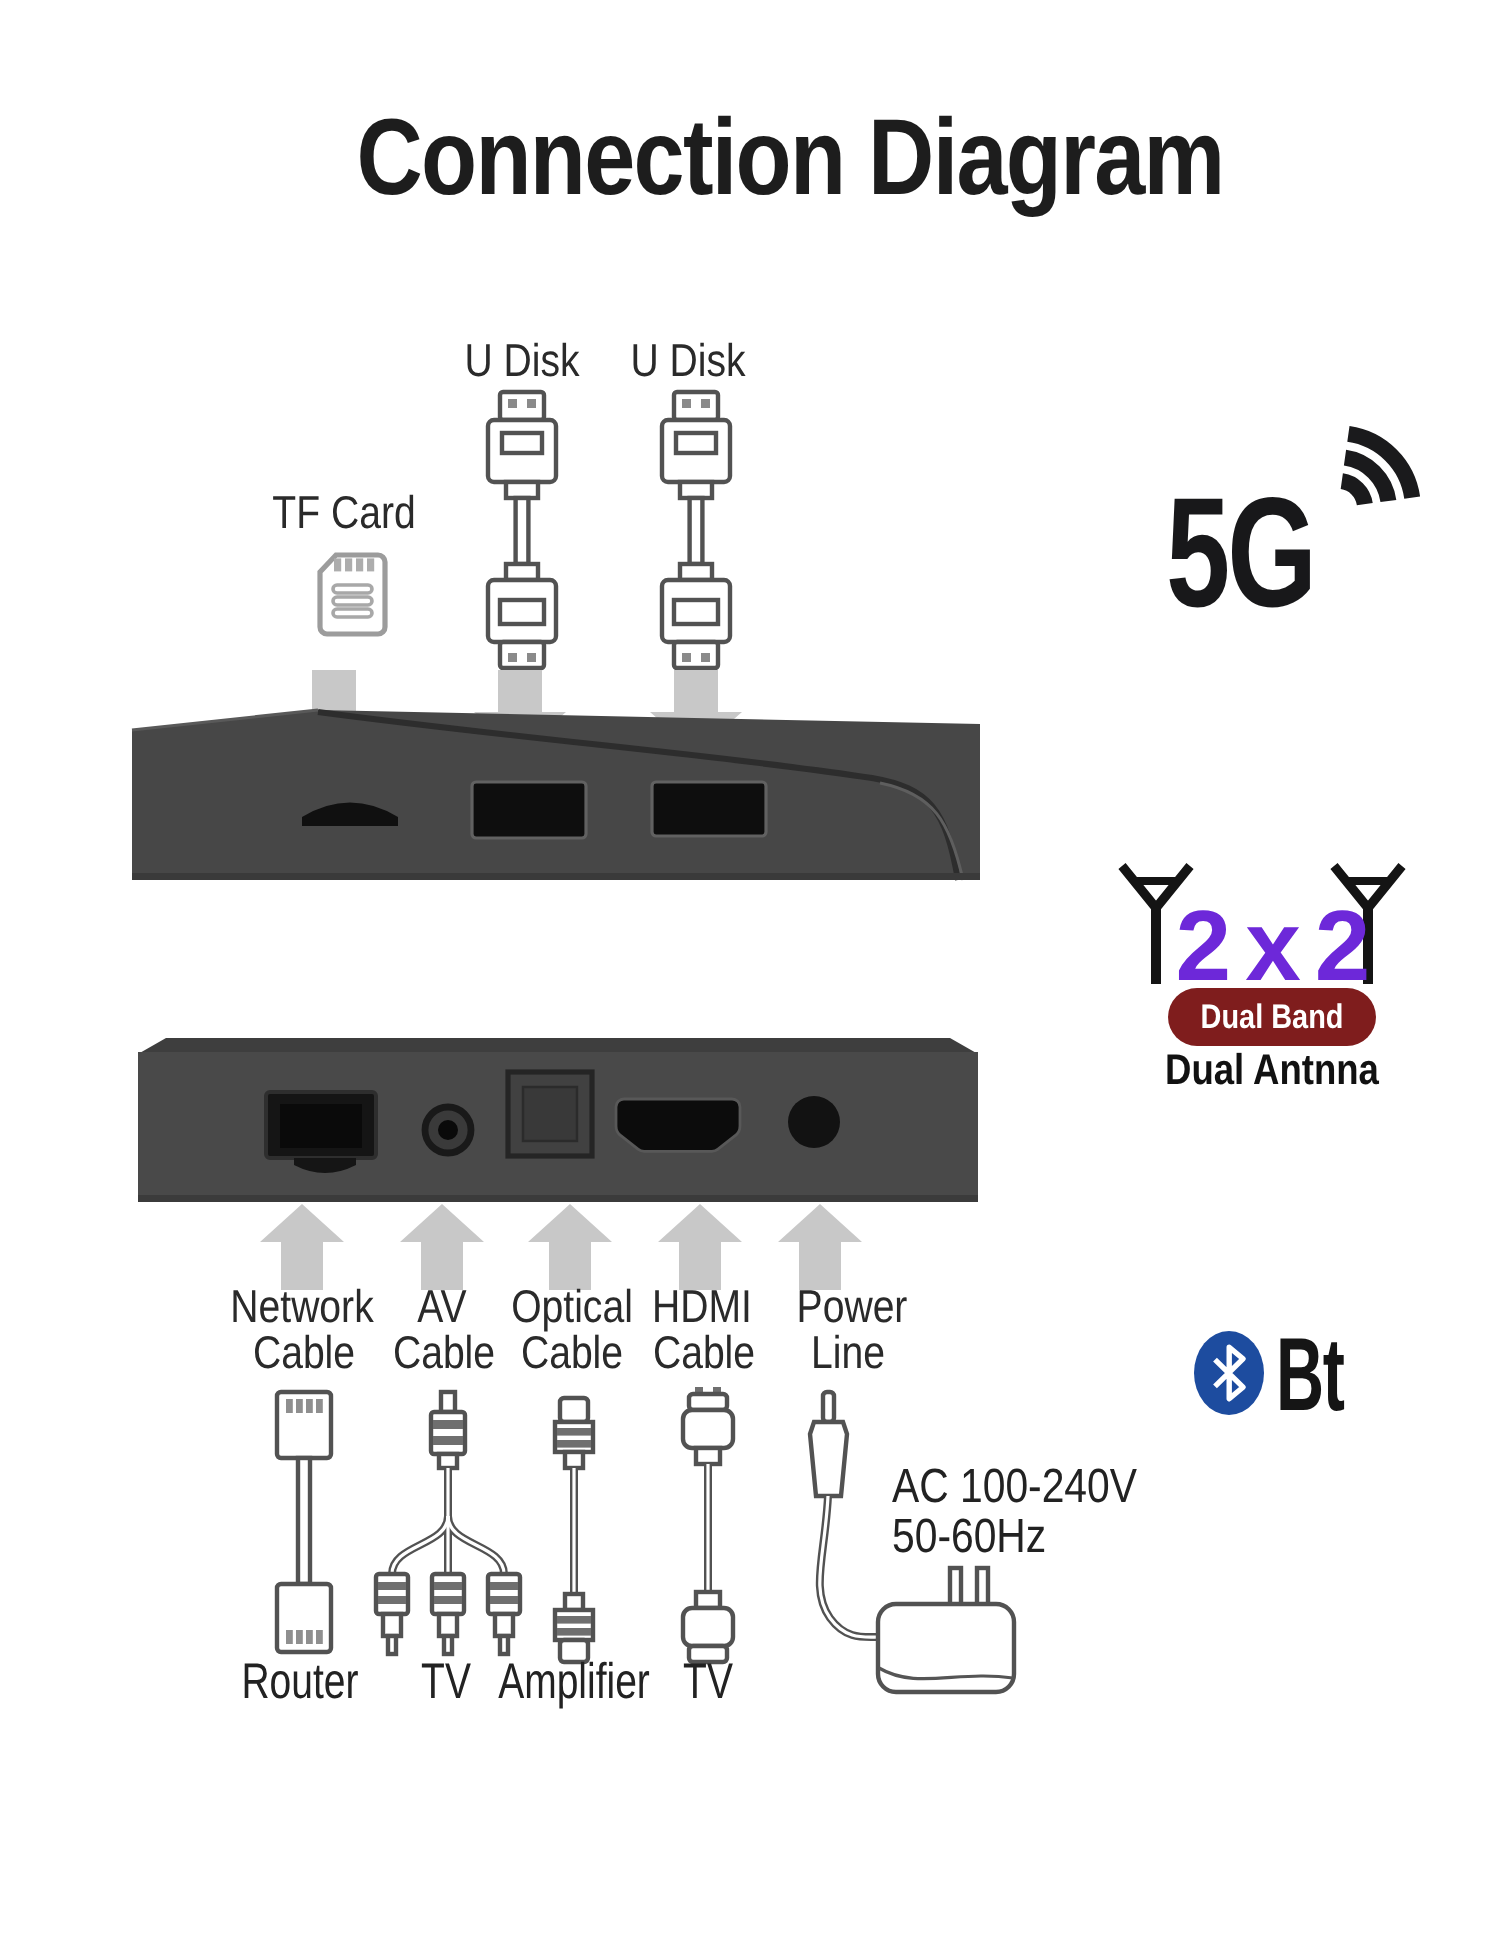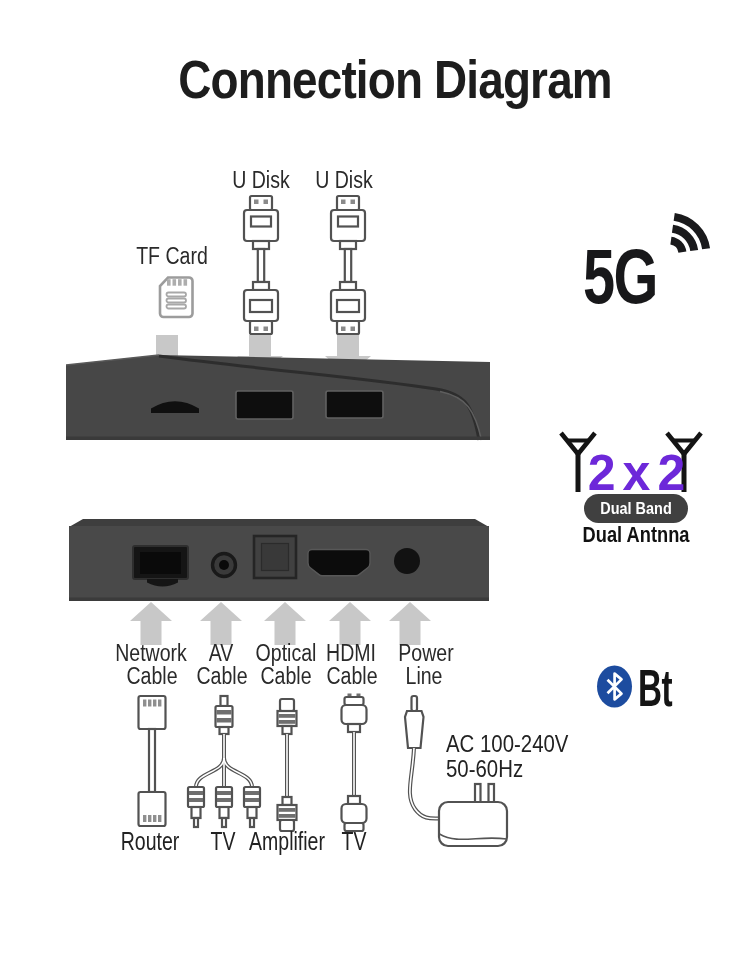--- a/index.html
+++ b/index.html
@@ -11,21 +11,21 @@
   .ctr { text-align:center; }
 
   .t-title { font-size:54px; font-weight:700; letter-spacing:-1px; color:#1d1d1d;
              transform:scaleX(.85); }
   .t-lbl   { font-size:23px; font-weight:500; color:#2a2a2a; transform:scaleX(.85); }
   .t-dev   { font-size:25px; font-weight:500; color:#222; transform:scaleX(.78); }
   .t-spec  { font-size:24px; font-weight:500; color:#222; transform:scaleX(.85); transform-origin:left top; }
   .t-5g    { font-size:78px; font-weight:700; letter-spacing:-2px; color:#18181a;
              transform:scaleX(.74); transform-origin:left top; }
   .t-2x2   { font-size:50px; font-weight:700; letter-spacing:7px; color:#6d28d9; }
-  .pill    { position:absolute; background:#404040; border-radius:15px; }
+  .pill    { position:absolute; background:#7f1d1d; border-radius:15px; }
   .t-band  { display:block; font-size:17px; font-weight:600; color:#ffffff; text-align:center;
              line-height:29px; transform:scaleX(.85); }
   .t-ant   { font-size:21.5px; font-weight:700; color:#111; transform:scaleX(.85); }
   .t-bt    { font-size:52px; font-weight:700; letter-spacing:-1px; color:#151515;
              transform:scaleX(.64); transform-origin:left top; }
 
   svg .ln  { fill:#ffffff; stroke:#525252; stroke-width:2.2px; }
   svg .arr { fill:#c8c8c8; }
   svg .cbo { fill:none; stroke:#525252; stroke-width:4px; }
   svg .cbi { fill:none; stroke:#ffffff; stroke-width:1.6px; }

